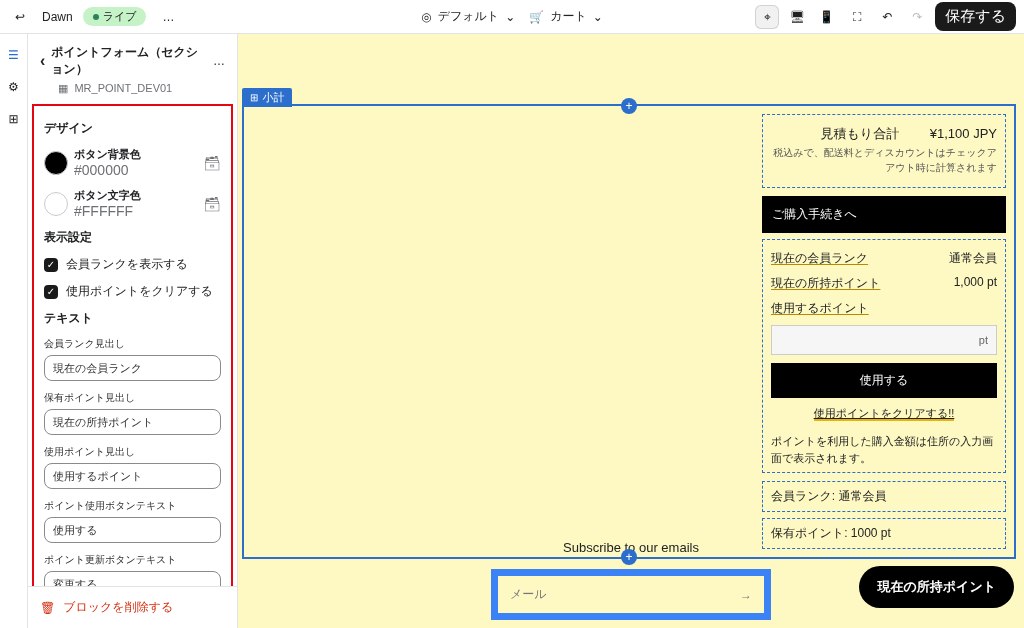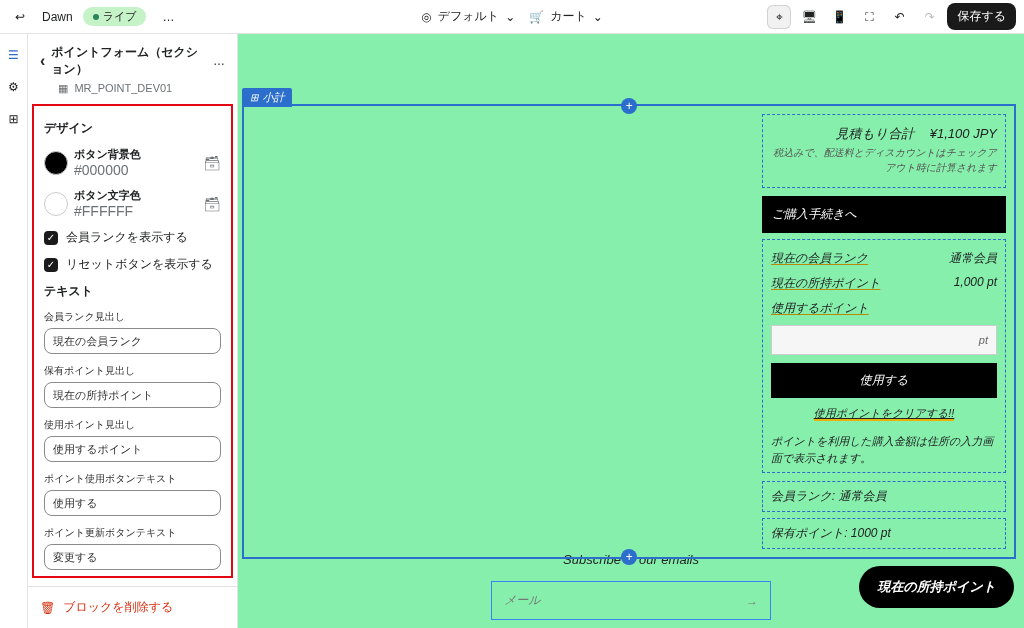--- a/index.html
+++ b/index.html
@@ -8,21 +8,21 @@
 
 .topbar { height: 34px; display: flex; align-items: center; padding: 0 8px; border-bottom: 1px solid #e1e3e5; }
 .topbar .left { display: flex; align-items: center; gap: 10px; flex: 1; }
 .topbar .center { display: flex; gap: 14px; flex: 1; justify-content: center; }
 .topbar .right { display: flex; gap: 6px; flex: 1; justify-content: flex-end; align-items: center; }
 .live-badge { background: #c5f2c7; border-radius: 10px; padding: 2px 10px; font-size: 11px; display: inline-flex; align-items: center; gap: 4px; }
 .live-badge::before { content: ""; width: 6px; height: 6px; border-radius: 50%; background: #29845a; display: inline-block; }
 .icon-btn { width: 24px; height: 24px; display: inline-flex; align-items: center; justify-content: center; border-radius: 6px; cursor: pointer; }
 .icon-btn.active { background: #f1f1f1; box-shadow: 0 0 0 1px #d0d2d4 inset; }
 .top-drop { display: inline-flex; align-items: center; gap: 6px; font-size: 12px; cursor: pointer; }
-.save-btn { background: #1a1a1a; color: #fff; border-radius: 8px; padding: 5px 10px; font-size: 12px; cursor: pointer; text-align: center; }
+.save-btn { background: #1a1a1a; color: #fff; border-radius: 8px; padding: 5px 10px; font-size: 15px; cursor: pointer; text-align: center; }
 
 
 .rail { position: absolute; left: 0; top: 34px; bottom: 0; width: 28px; border-right: 1px solid #e1e3e5; display: flex; flex-direction: column; align-items: center; gap: 10px; padding-top: 10px; }
 .rail .icon-btn { width: 22px; height: 22px; }
 
 
 .panel { position: absolute; left: 28px; top: 34px; bottom: 0; width: 210px; border-right: 1px solid #e1e3e5; display: flex; flex-direction: column; }
 .panel-head { padding: 10px 12px 6px; }
 .panel-head .row1 { display: flex; align-items: center; gap: 6px; }
 .panel-head .title { font-weight: 700; font-size: 12px; flex: 1; }
@@ -35,47 +35,47 @@
 .color-text .nm { font-weight: 700; font-size: 11px; }
 .color-text .hx { font-size: 14px; color: #6d7175; }
 .db-icon { margin-left: auto; font-size: 14px; color: #6d7175; }
 .chk-row { display: flex; align-items: center; gap: 8px; margin: 10px 0; }
 .chk { width: 14px; height: 14px; border-radius: 4px; background: #1a1a1a; color: #fff; display: flex; align-items: center; justify-content: center; font-size: 10px; }
 .field-label { font-size: 10px; margin: 10px 0 4px; color: #303030; }
 .text-input { width: 100%; border: 1px solid #8a8a8a; border-radius: 8px; padding: 6px 8px; font-size: 11px; color: #303030; background: #fff; }
 .panel-foot { border-top: 1px solid #e1e3e5; padding: 12px; color: #d72c0d; display: flex; gap: 8px; align-items: center; font-size: 12px; cursor: pointer; }
 
 
-.canvas { position: absolute; left: 238px; right: 0; top: 34px; bottom: 0; background: #86efac; font-style: italic; }
+.canvas { position: absolute; left: 238px; right: 0; top: 34px; bottom: 0; background: #fef9c3; }
 .crumb { position: absolute; left: 4px; top: 54px; background: #2c6ecb; color: #fff; padding: 2px 8px; font-size: 11px; border-radius: 2px 2px 0 0; z-index: 3; }
 .crumb::before { content: "⊞"; margin-right: 4px; font-size: 10px; }
 .sel-outline { position: absolute; left: 4px; right: 8px; top: 70px; height: 455px; border: 2px solid #2c6ecb; z-index: 2; pointer-events: none; }
 .plus-dot { position: absolute; width: 16px; height: 16px; border-radius: 50%; background: #2c6ecb; color: #fff; font-size: 12px; display: flex; align-items: center; justify-content: center; transform: translate(-50%, -50%); }
 .plus-top { left: 50%; top: 0; }
 .plus-bot { left: 50%; top: 100%; }
 
 .preview-col { position: absolute; right: 18px; top: 80px; width: 244px; }
 .est-box { border: 1px dashed #2c6ecb; padding: 10px 8px 12px; text-align: right; margin-bottom: 8px; }
 .est-box .l1 { font-size: 13px; }
-.est-box .l1 .price { margin-left: 12px; }
+.est-box .l1 .price { margin-left: 27px; }
 .est-box .l2 { font-size: 10px; color: #555; line-height: 1.5; margin-top: 2px; }
 .checkout-btn { background: #000; color: #fff; padding: 10px; font-size: 12px; margin-bottom: 6px; }
 .point-box { border: 1px dashed #2c6ecb; padding: 6px 8px; margin-bottom: 8px; }
 .kv { display: flex; justify-content: space-between; font-size: 12px; padding: 4px 0; }
 .marked { text-decoration: underline; text-decoration-color: #b98900; text-underline-offset: 2px; }
 .pt-input { border: 1px solid #ccc; background: #f6f6f7; height: 30px; margin: 4px 0 8px; display: flex; align-items: center; justify-content: flex-end; padding-right: 8px; font-size: 11px; color: #666; }
 .use-btn { background: #000; color: #fff; text-align: center; padding: 9px; font-size: 12px; }
 .clear-link { text-align: center; font-size: 11px; padding: 8px 0; }
 .clear-link span { text-decoration: underline; border-bottom: 2px solid #eab308; }
 .note { font-size: 11px; padding-top: 4px; line-height: 1.5; }
 .info-box { border: 1px dashed #2c6ecb; padding: 6px 8px; font-size: 12px; margin-bottom: 6px; }
 
 .subscribe { position: absolute; left: 50%; transform: translateX(-50%); bottom: 8px; text-align: center; width: 280px; }
 .subscribe .t { font-size: 13px; margin-bottom: 14px; }
-.mail-input { border: 1px solid #3b82f6; padding: 10px 36px 10px 12px; font-size: 12px; color: #777; text-align: left; position: relative; }
+.mail-input { border: 7px solid #3b82f6; padding: 10px 36px 10px 12px; font-size: 12px; color: #777; text-align: left; position: relative; }
 .mail-input .arrow { position: absolute; right: 12px; top: 50%; transform: translateY(-50%); }
 
 .pill { position: absolute; right: 10px; bottom: 20px; background: #000; color: #fff; padding: 12px 18px; border-radius: 24px; font-size: 13px; font-weight: 700; }
 
 
 .i { display: inline-block; line-height: 1; }
 </style>
 </head>
 <body>
 
@@ -165,27 +165,28 @@
 
       <div class="color-row">
         <div class="swatch" style="background:#fff"></div>
         <div class="color-text">
           <div class="nm">ボタン文字色</div>
           <div class="hx">#FFFFFF</div>
         </div>
         <span class="db-icon i">🗃</span>
       </div>
 
+      <div class="sec-title">表示設定</div>
       <div class="chk-row">
         <div class="chk">✓</div>
         <span>会員ランクを表示する</span>
       </div>
       <div class="chk-row">
         <div class="chk">✓</div>
-        <span>リセットボタンを表示する</span>
+        <span>使用ポイントをクリアする</span>
       </div>
 
       <div class="sec-title">テキスト</div>
 
       <div class="field-label">会員ランク見出し</div>
       <input class="text-input" value="現在の会員ランク" style="">
 
       <div class="field-label">保有ポイント見出し</div>
       <input class="text-input" value="現在の所持ポイント" style="">
 

